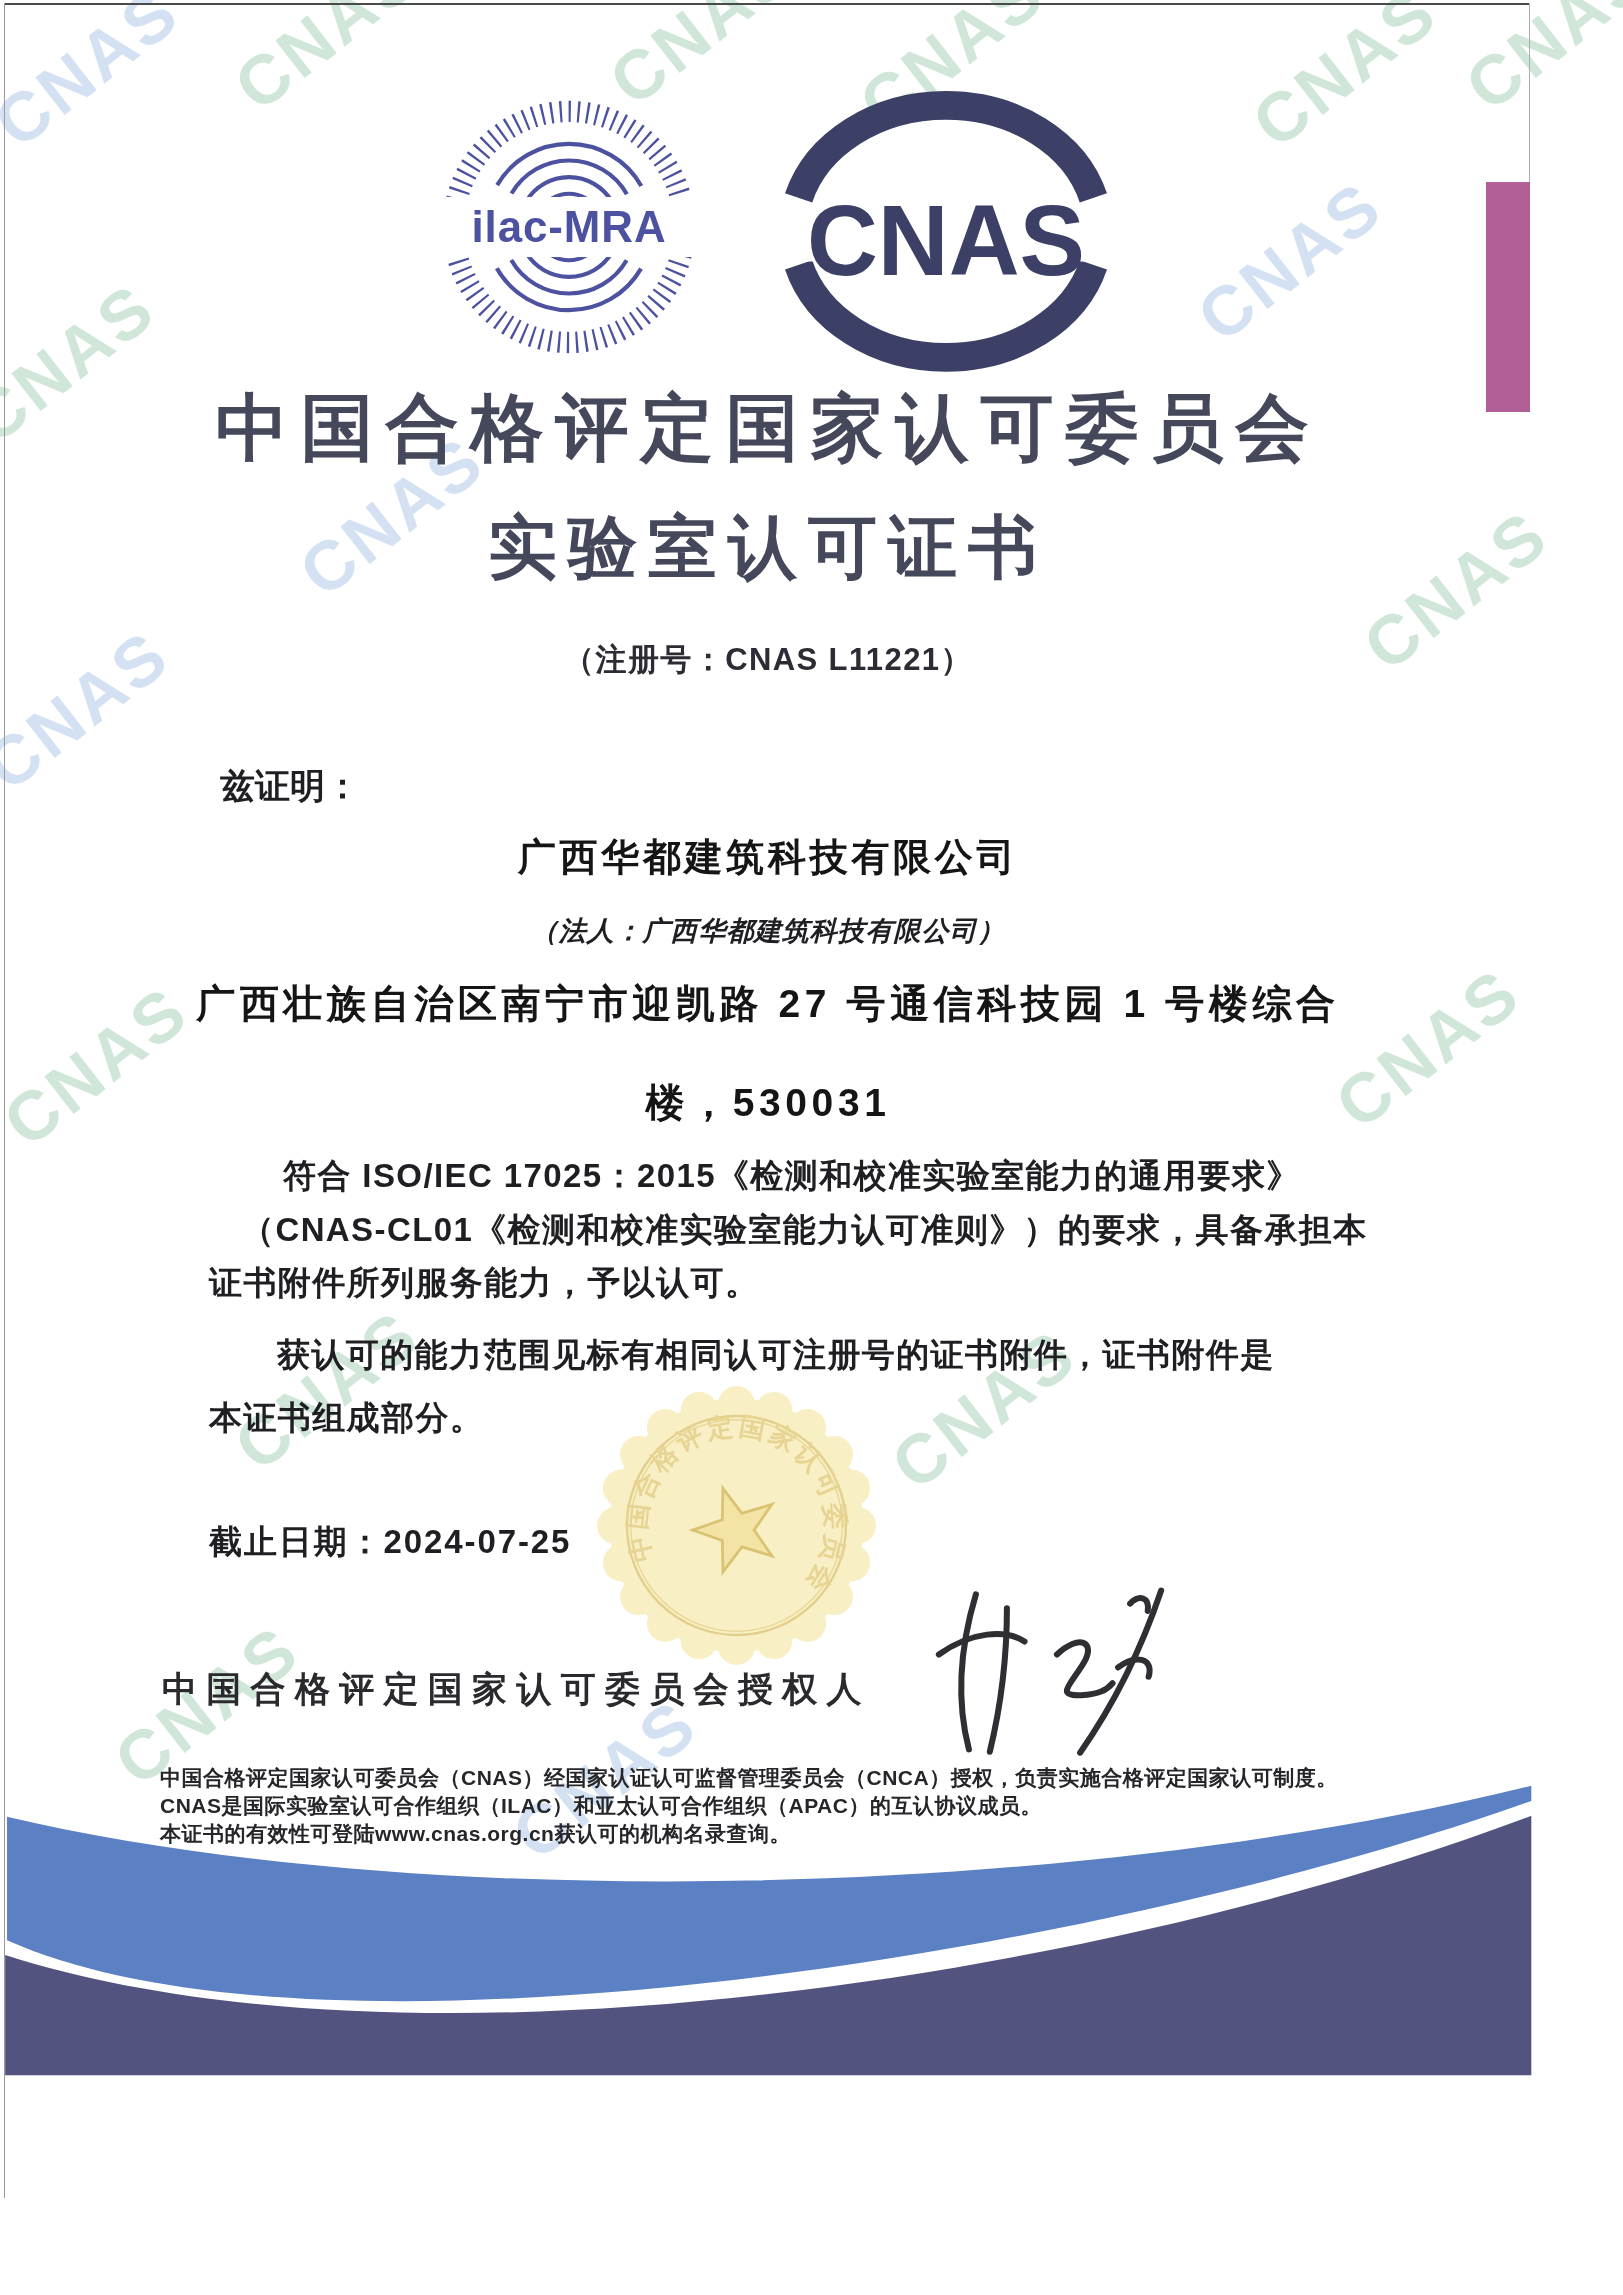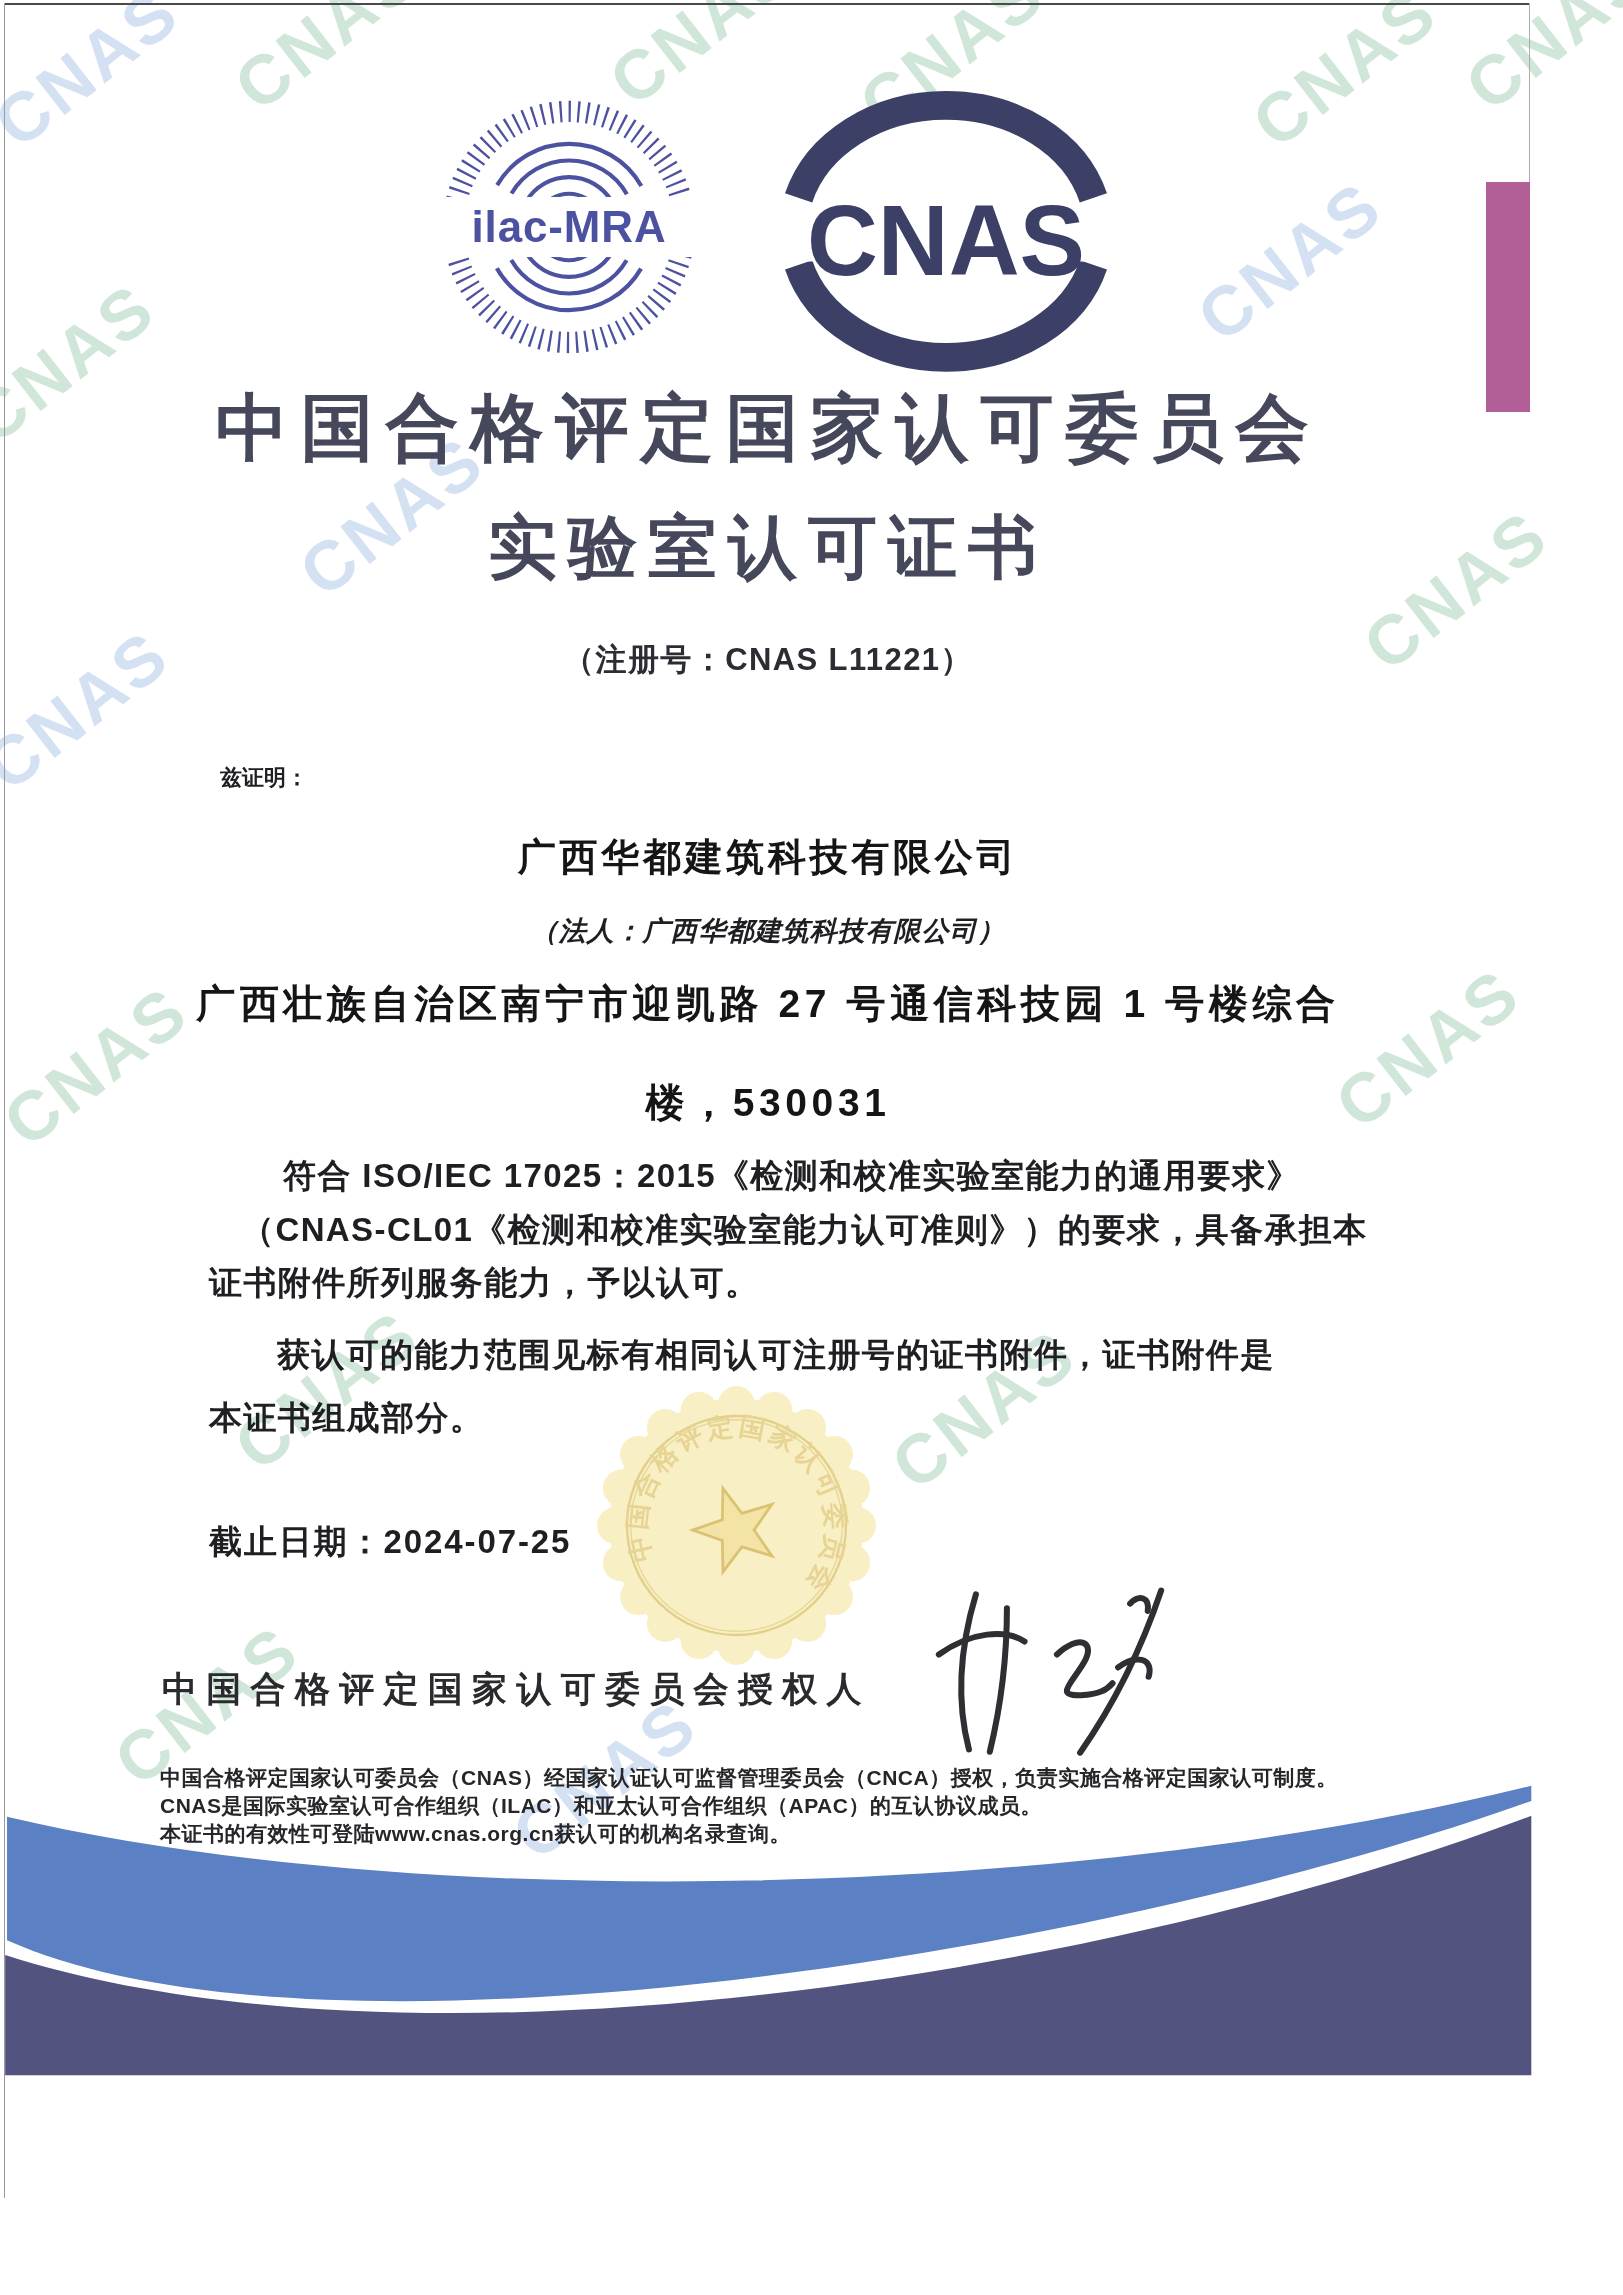--- a/index.html
+++ b/index.html
@@ -20,21 +20,21 @@
   #scan-left{left:3.7px;top:2.8px;width:1.4px;height:2195px;background:#9a9a9a;}
   #scan-right{left:1529px;top:2.8px;width:0.9px;height:179px;background:#ababab;}
   #magenta-bar{left:1486px;top:182px;width:44px;height:230px;background:#b25f97;}
 
   
   #t-org{top:380px;font-size:73px;letter-spacing:12px;color:#45475a;}
   #t-cert{top:502px;font-size:69px;letter-spacing:11px;color:#45475a;}
   #t-reg{top:639px;font-size:31px;letter-spacing:1.4px;color:#2c2c34;text-align:center;}
 
   
-  #b-certify{left:220px;top:763px;font-size:22px;}
+  #b-certify{left:220px;top:763px;font-size:35px;}
   #b-company{top:832px;font-size:38px;letter-spacing:3.7px;color:#151517;}
   #b-legal{top:913px;font-size:27px;font-style:italic;letter-spacing:0.9px;}
   #b-addr1,#b-addr2{font-size:39px;letter-spacing:4.6px;color:#151517;
       text-decoration-thickness:3.7px;text-underline-offset:11px;
       text-decoration-color:#2a2a2e;}
   #b-addr1{top:977px;}
   #b-addr2{top:1076px;}
   .para{font-size:33px;letter-spacing:1.4px;}
   #b-p1l1{left:283px;top:1154px;}
   #b-p1l2{left:209px;top:1208px;margin-left:32px;}

